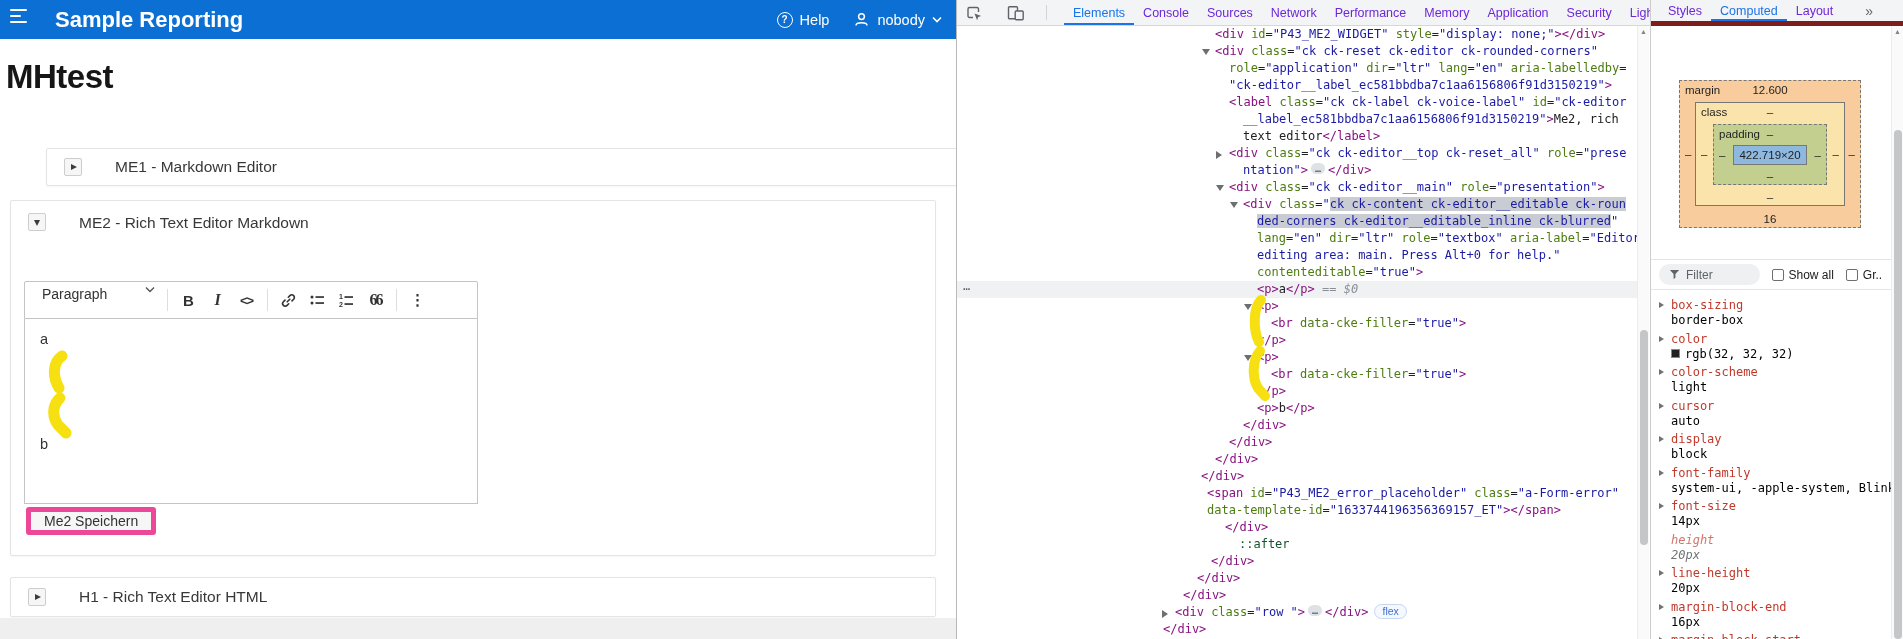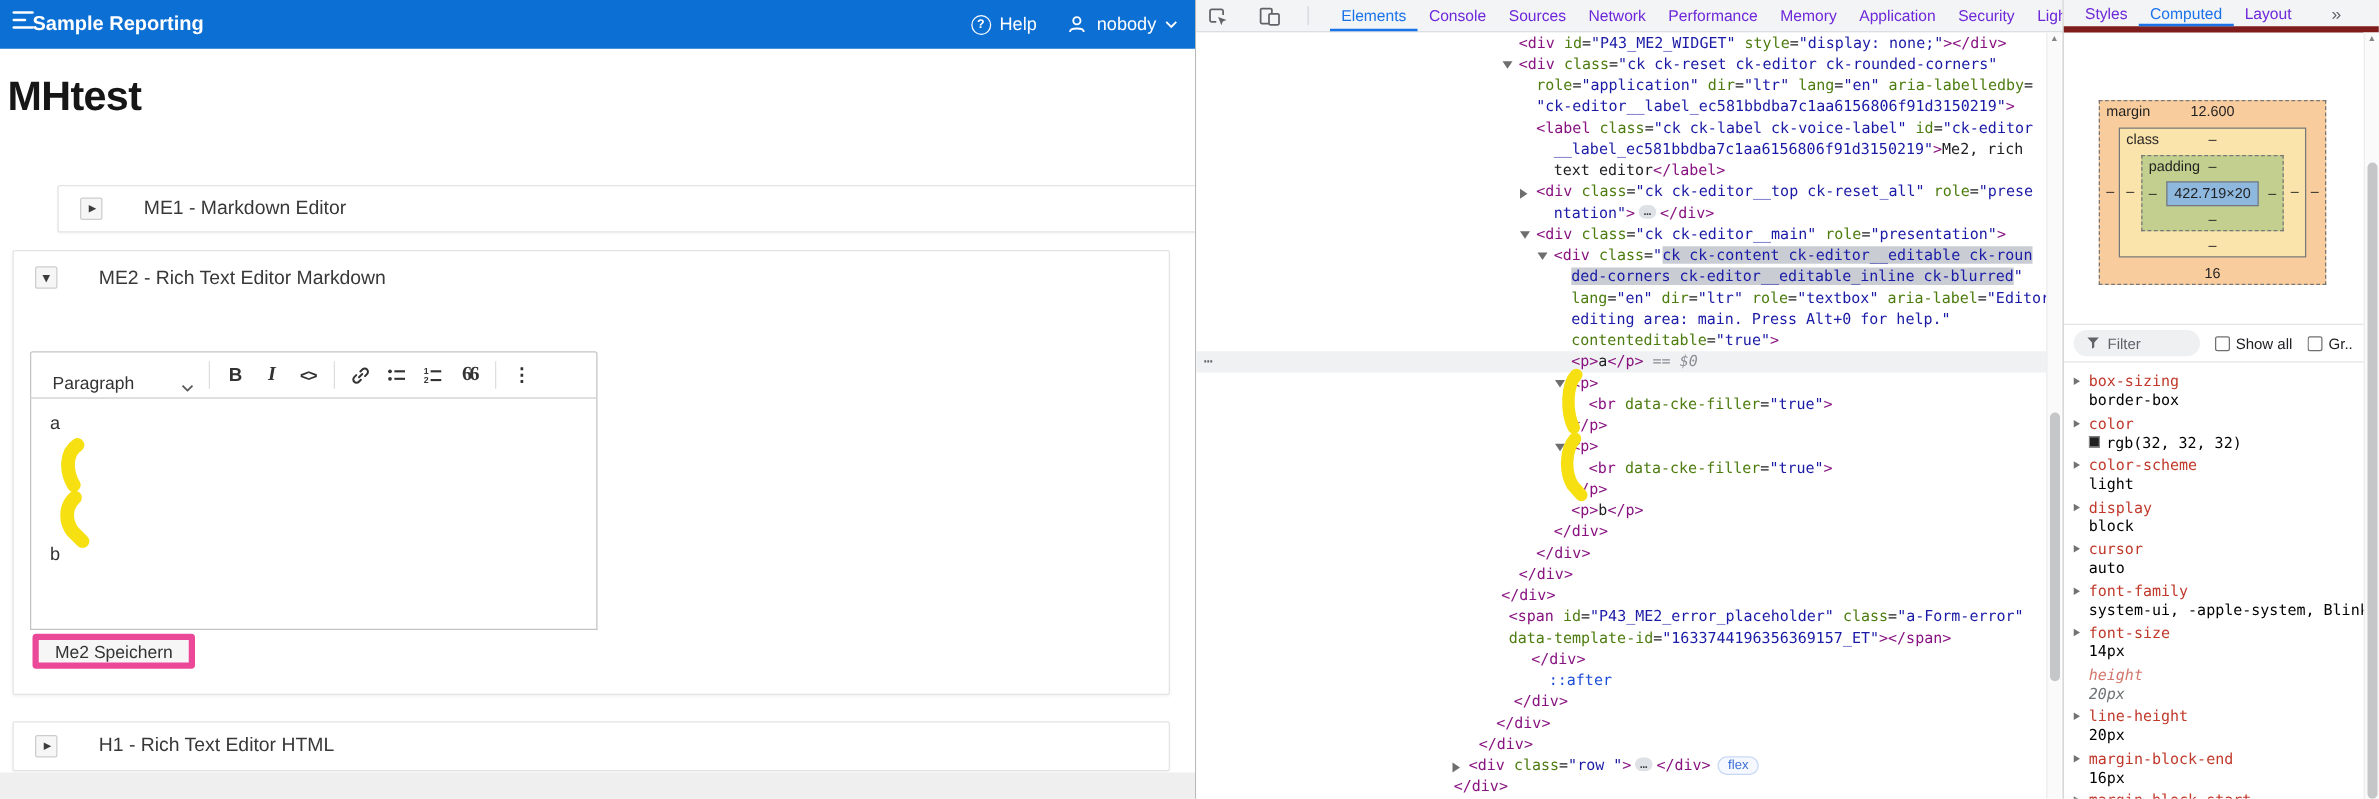--- a/index.html
+++ b/index.html
@@ -5,21 +5,21 @@
   * { margin:0; padding:0; box-sizing:border-box; }
   html,body { width:1903px; height:639px; overflow:hidden; background:#fff;
     font-family:"Liberation Sans", sans-serif; }
 
   
   .app { position:absolute; left:0; top:0; width:956px; height:639px; background:#fff; }
   .apex-header { position:absolute; left:0; top:0; width:100%; height:39px; background:#0c6fd3; }
   .burger { position:absolute; left:10px; top:9px; width:24px; height:22px; cursor:pointer; }
   .burger i { display:block; background:#fff; height:2.4px; border-radius:1px; margin-bottom:3.4px; }
   .burger i:nth-child(1){width:17px;} .burger i:nth-child(2){width:11px;} .burger i:nth-child(3){width:17px;}
-  .apex-title { position:absolute; left:26px; top:0; line-height:39px; color:#fff; font-size:16px; font-weight:bold; }
+  .apex-title { position:absolute; left:55px; top:0; line-height:39px; color:#fff; font-size:22px; font-weight:bold; }
   .hdr-right { position:absolute; right:14px; top:0; height:39px; display:flex; align-items:center; gap:24px; color:#fff; }
   .hdr-item { display:flex; align-items:center; gap:7px; font-size:14.5px; cursor:pointer; }
   .qmark { width:16px; height:16px; border:1.6px solid #fff; border-radius:50%; font-size:10px; font-weight:bold;
     display:flex; align-items:center; justify-content:center; }
   .page-title { position:absolute; left:6px; top:58px; font-size:33px; font-weight:bold; color:#161616; letter-spacing:-.5px; }
 
   .card { position:absolute; left:10px; width:926px; background:#fff; border:1px solid #e4e4e4; border-radius:2px;
     box-shadow:0 1px 2px rgba(0,0,0,.04); }
   .card-me1 { top:148px; height:38px;margin-left:36px; }
   .card-me2 { top:200px; height:356px; }
@@ -32,21 +32,21 @@
   .card-me1 .exp, .card-h1 .exp { top:50%; margin-top:-9px; }
   .card-me2 .exp { top:12px; }
   .sec-label { position:absolute; left:68px; font-size:15.5px; color:#383838; }
   .card-me1 .sec-label, .card-h1 .sec-label { top:50%; transform:translateY(-50%); }
   .card-me2 .sec-label { top:13px; }
 
   
   .cke { position:absolute; left:13px; top:80px; width:454px; }
   .cke-toolbar { height:38px; border:1px solid #c4c4c4; border-radius:2px 2px 0 0; background:#fff;
     display:flex; align-items:center; padding:0 8px; color:#333; }
-  .cke-dd { display:flex; align-items:flex-end; justify-content:space-between; width:128px; padding:0 6px 0 9px;
+  .cke-dd { display:flex; align-items:flex-start; justify-content:space-between; width:128px; padding:0 6px 0 9px;
     font-size:14px; cursor:pointer; height:28px; border-radius:2px; }
   .tsep { width:1px; height:22px; background:#dedede; margin:0 6px; }
   .tbtn { min-width:29px; height:28px; display:flex; align-items:center; justify-content:center; cursor:pointer;
     border-radius:2px; font-size:15px; color:#333; }
   .tbtn.b { font-weight:800; }
   .tbtn.i { font-family:"Liberation Serif", serif; font-style:italic; font-weight:600; font-size:16px; }
   .tbtn.code { font-weight:bold; font-size:13px; letter-spacing:-1px; }
   .tbtn.quote { font-family:"Liberation Serif", serif; font-weight:900; font-size:16px; letter-spacing:-2px; }
   .tbtn.more { font-weight:bold; font-size:15px; }
   .cke-content { position:relative; height:185px; border:1px solid #c4c4c4; border-top:none; background:#fff;
@@ -76,21 +76,21 @@
   .tree { position:absolute; left:0; top:0; width:680px; font-family:"DejaVu Sans Mono", monospace; font-size:12px; }
   .tl { position:relative; height:17px; line-height:17px; white-space:pre; }
   .tl.hov { background:#f0f1f2; }
   .gut { position:absolute; left:6px; top:0; color:#5f6368; font-size:12px; }
   .tw { position:absolute; top:6px; width:0; height:0; cursor:pointer; }
   .tw.open { border-top:6px solid #6e6e6e; border-left:4px solid transparent; border-right:4px solid transparent; }
   .tw.closed { border-left:6px solid #6e6e6e; border-top:4px solid transparent; border-bottom:4px solid transparent; }
   .s-t { color:#881280; } .s-a { color:#4d7c0f; } .s-v { color:#1a1aa6; } .s-x { color:#202124; }
   .s-g { color:#8a8f96; font-style:italic; }
   .s-hl { color:#1a1aa6; background:#c9cdd3; }
-  .s-ps { color:#1d4ed8; }
+  .s-ps { color:#14532d; }
   .ellbtn { display:inline-block; background:#dee1e5; color:#3c4043; border-radius:6px; padding:0 4px; margin:0 3px;
     font-size:10px; line-height:11px; vertical-align:2px; cursor:pointer; }
   .flexbadge { display:inline-block; border:1px solid #c6d7f3; border-radius:8px; background:#f5f8ff; color:#3b6fd4;
     font-family:"Liberation Sans",sans-serif; font-size:10.5px; line-height:13px; padding:0 7px; margin-left:6px; vertical-align:1px; cursor:pointer; }
   .vsb { position:absolute; right:0; top:0; bottom:0; width:12px; background:#fafafa; border-left:1px solid #ececec; }
   .vsb .arr { position:absolute; top:2px; left:0; right:0; text-align:center; font-size:7px; color:#848484; }
   .vsb .thumb { position:absolute; left:2px; width:8px; border-radius:4px; background:#c4c6c8; }
 
   
   .dt-side { position:absolute; top:0; right:0; width:253px; height:639px; background:#fff; border-left:1px solid #ccc; }
@@ -409,27 +409,27 @@
             <div class="pname">color</div>
             <div class="pval"><span class="swatch" style="background: rgb(32, 32, 32);"></span>rgb(32, 32, 32)</div>
           </div>
           <div class="prop">
             <span class="parr"></span>
             <div class="pname">color-scheme</div>
             <div class="pval">light</div>
           </div>
           <div class="prop">
             <span class="parr"></span>
+            <div class="pname">cursor</div>
+            <div class="pval">auto</div>
+          </div>
+          <div class="prop">
+            <span class="parr"></span>
             <div class="pname">display</div>
             <div class="pval">block</div>
-          </div>
-          <div class="prop">
-            <span class="parr"></span>
-            <div class="pname">cursor</div>
-            <div class="pval">auto</div>
           </div>
           <div class="prop">
             <span class="parr"></span>
             <div class="pname">font-family</div>
             <div class="pval">system-ui, -apple-system, BlinkMa…</div>
           </div>
           <div class="prop">
             <span class="parr"></span>
             <div class="pname">font-size</div>
             <div class="pval">14px</div>

